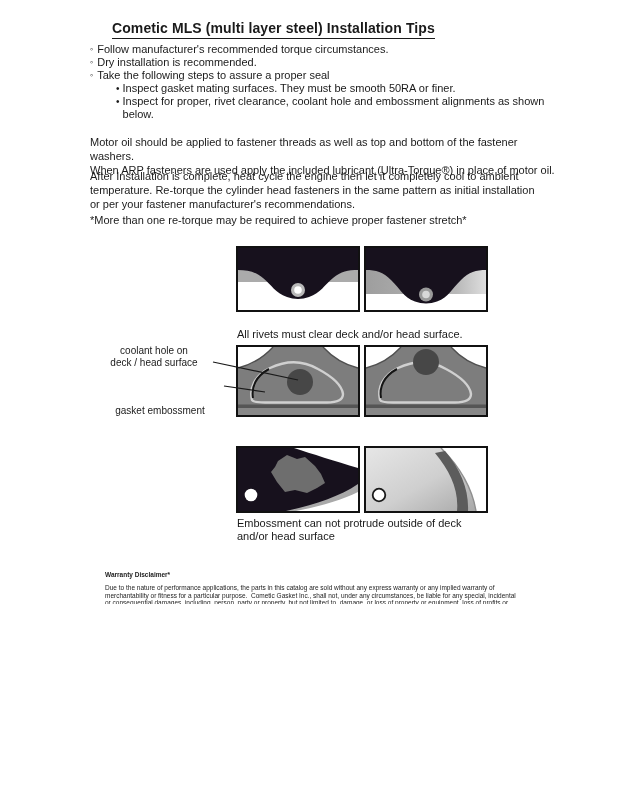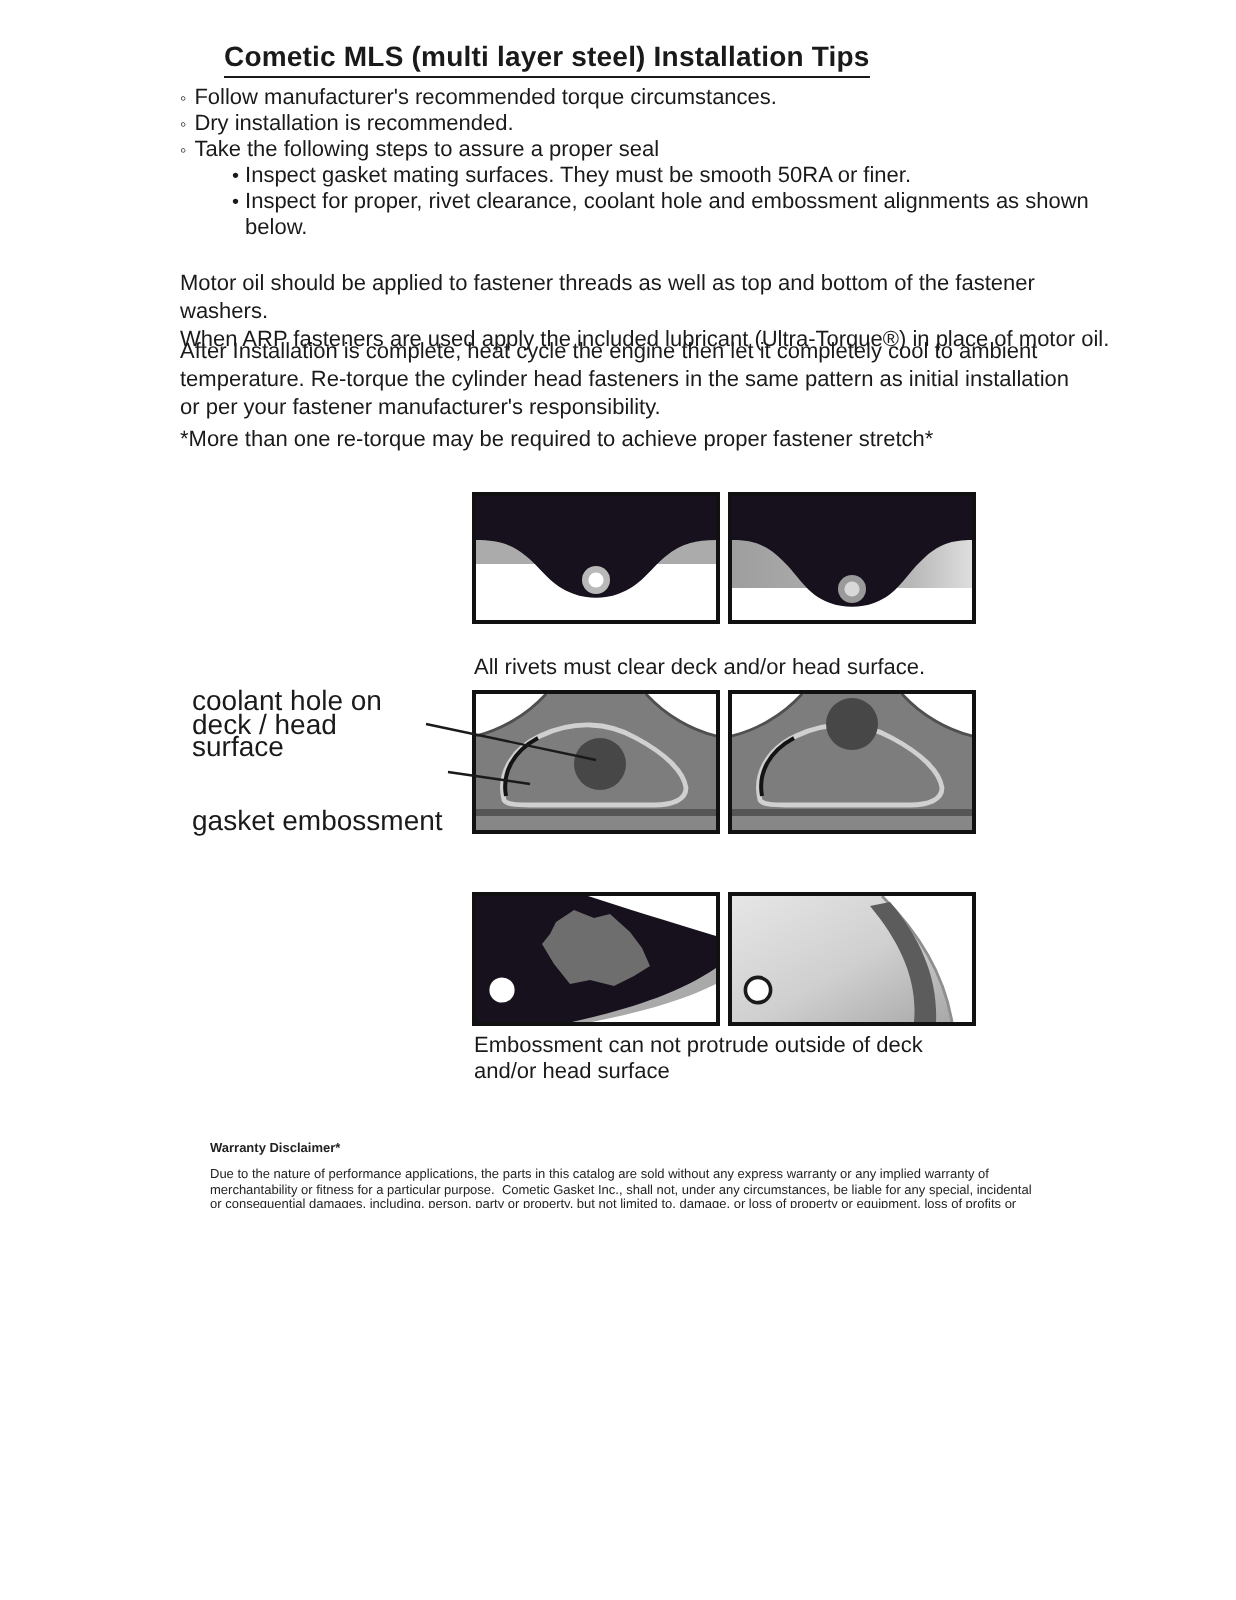--- a/index.html
+++ b/index.html
@@ -30,21 +30,21 @@
   .dbox{position:absolute;width:124px;border:2px solid #111;background:#fff;}
   .dbox svg{display:block;width:100%;height:100%;}
   .r1{height:66px;top:246px;} .r2{height:72px;top:345px;} .r3{height:67px;top:446px;}
   .colA{left:236px;} .colB{left:364px;}
   .lab1{top:230px;} .lab2{top:329px;} .lab3{top:430px;}
   .caption{position:absolute;font-size:11px;line-height:13px;color:var(--ink);}
   .cap1{left:237px;top:328px;}
   .cap2{left:242px;top:418px;}
   .cap3{left:237px;top:517px;}
 
-  .sidelabel{position:absolute;text-align:left;font-size:14px;line-height:11.5px;color:var(--ink);}
+  .sidelabel{position:absolute;text-align:center;font-size:10px;line-height:11.5px;color:var(--ink);}
   .coolant{left:96px;top:345px;width:116px;}
   .emboss{left:96px;top:381px;width:128px;margin-top:24px;}
   .ann{position:absolute;left:205px;top:352px;width:100px;height:48px;z-index:5;pointer-events:none;}
 
   .fp{position:absolute;left:105px;top:571px;width:418px;font-size:6.5px;line-height:7.4px;color:#222;}
   .fp-h{font-weight:bold;margin-bottom:6px;}
   .fp-p{margin-bottom:5px;white-space:pre-wrap;}
   .fp-p.tight{margin-bottom:0;}
   .fp-p.last{margin-bottom:0;}
 
@@ -82,21 +82,21 @@
 
 
   <div class="para p1">
     <div>Motor oil should be applied to fastener threads as well as top and bottom of the fastener washers.</div>
     <div>When ARP fasteners are used apply the included lubricant (Ultra-Torque®) in place of motor oil.</div>
   </div>
 
   <div class="para p2">
     <div>After Installation is complete, heat cycle the engine then let it completely cool to ambient</div>
     <div>temperature. Re-torque the cylinder head fasteners in the same pattern as initial installation</div>
-    <div>or per your fastener manufacturer's responsibility.</div>
+    <div>or per your fastener manufacturer's recommendations.</div>
   </div>
 
   <div class="note">*More than one re-torque may be required to achieve proper fastener stretch*</div>
 
   <div class="dlabel lab1 colA">RIGHT</div>
   <div class="dlabel lab1 colB">WRONG</div>
 
   <div class="dbox r1 colA">
     <svg viewBox="0 0 120 62" preserveAspectRatio="none">
       <rect x="0" y="0" width="120" height="62" fill="#ffffff"></rect>

